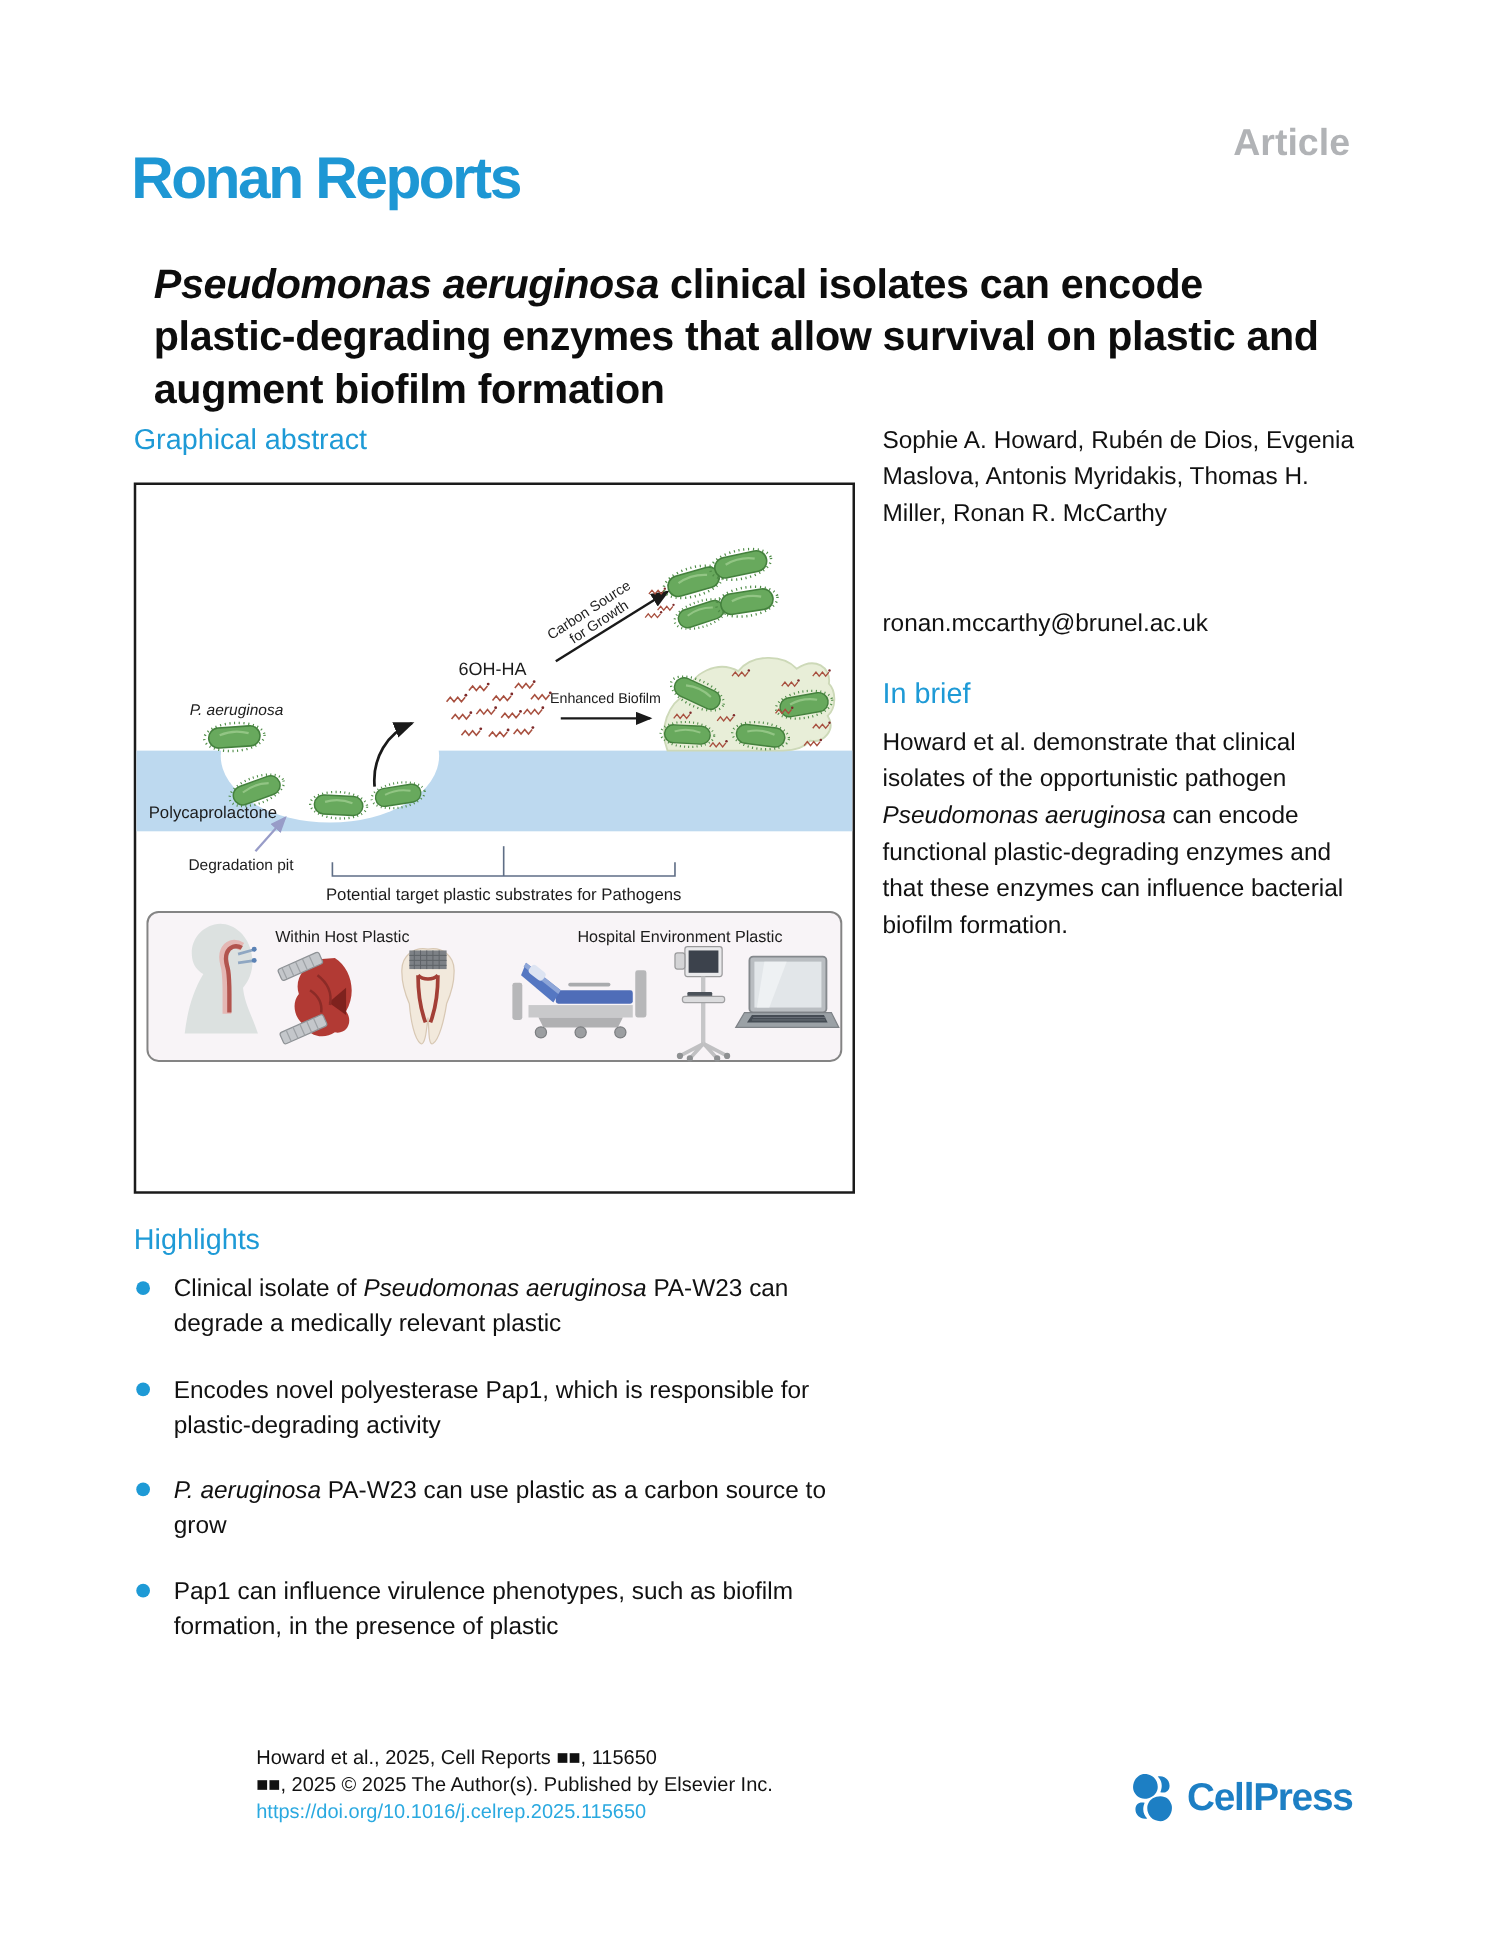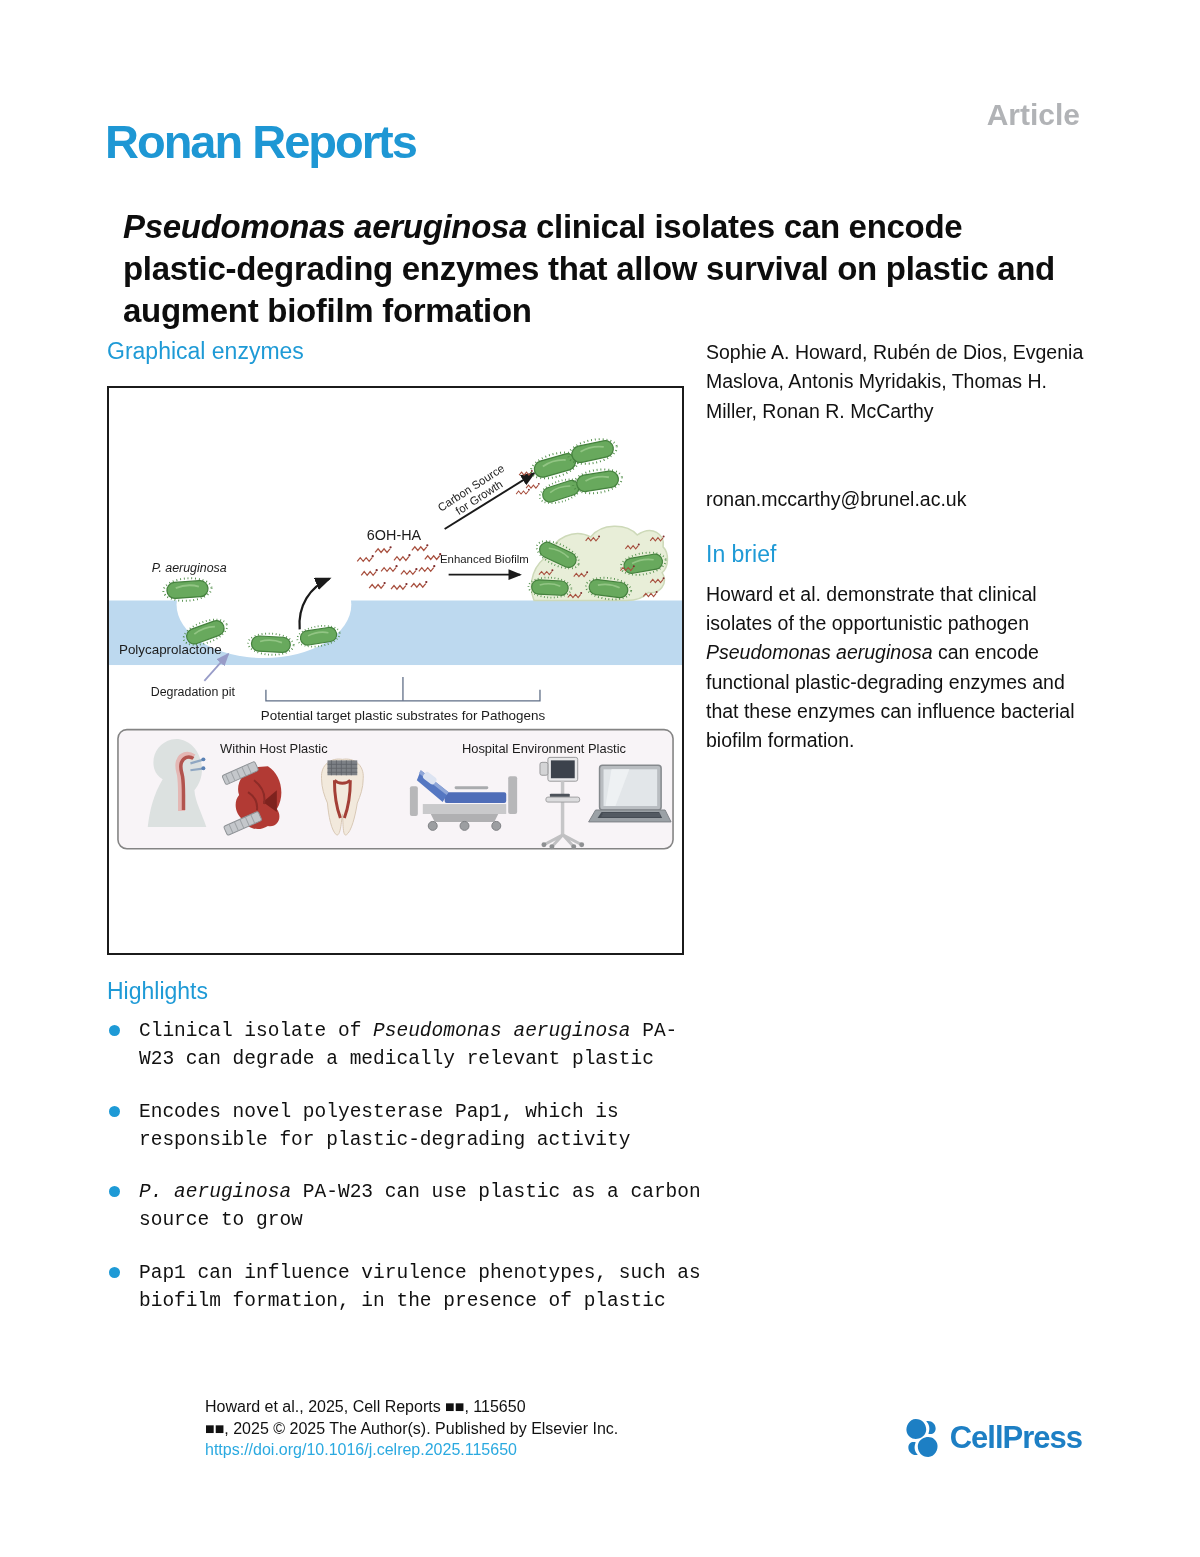--- a/index.html
+++ b/index.html
@@ -16,42 +16,42 @@
   .ga-heading{position:absolute;left:107px;top:338px;}
   .figure-frame{position:absolute;left:107px;top:386px;width:577px;height:569px;border:2px solid #1b1b1b;box-sizing:border-box;background:#fff;}
   .figure-frame svg{display:block;width:100%;height:100%;}
   .right-col{position:absolute;left:706px;top:338px;width:392px;}
   .rc-block{margin-bottom:30px;}
   .rc-text{font-size:19.5px;line-height:1.5;color:#111;margin:0;}
   .rc-text i{font-style:italic;}
   .email{font-size:19.5px;color:#111;text-decoration:none;display:inline-block;margin-top:32px;}
   .highlights{position:absolute;left:107px;top:978px;width:600px;}
   .hl-list{list-style:none;margin:6px 0 0 0;padding:0;}
-  .hl-item{display:flex;align-items:flex-start;margin-bottom:24px;font-family:Liberation Mono, monospace;}
+  .hl-item{display:flex;align-items:flex-start;margin-bottom:24px;}
   .hl-dot{flex:0 0 auto;width:11px;height:11px;border-radius:50%;background:#1e9ad6;margin:8px 19px 0 2px;}
   .hl-text{font-size:19.5px;line-height:1.45;color:#111;margin:0;}
   .hl-text i{font-style:italic;}
   .footer{position:absolute;left:205px;top:1396px;font-size:16px;line-height:1.35;color:#111;}
   .doi-link{color:#2aa9e0;text-decoration:none;}
   .cellpress{position:absolute;right:118px;top:1417px;display:flex;align-items:center;gap:7px;}
   .cellpress-text{font-size:31px;font-weight:bold;color:#1d7fc4;letter-spacing:-1px;}
   .ga-label{fill:#1c1c1c;}
 </style>
 </head>
 <body>
 
 <div class="page">
 
   <div class="article-label">Article</div>
 
   <div class="journal-logo">Ronan Reports</div>
 
   <h1 class="paper-title"><i>Pseudomonas aeruginosa</i><span> clinical isolates can encode plastic-degrading enzymes that allow survival on plastic and augment biofilm formation</span></h1>
 
-  <h2 class="sec-heading ga-heading">Graphical enzymes</h2>
+  <h2 class="sec-heading ga-heading">Graphical abstract</h2>
 
   <div class="figure-frame">
     <svg viewBox="0 0 577 569" xmlns="http://www.w3.org/2000/svg">
       <defs>
         <marker id="ah" markerWidth="9" markerHeight="8" refX="6.5" refY="3" orient="auto">
           <path d="M0,0 L7.5,3 L0,6 Z" fill="#1a1a1a"></path>
         </marker>
         <marker id="ahl" markerWidth="9" markerHeight="8" refX="6.5" refY="3" orient="auto">
           <path d="M0,0 L7.5,3 L0,6 Z" fill="#989cc8"></path>
         </marker>

